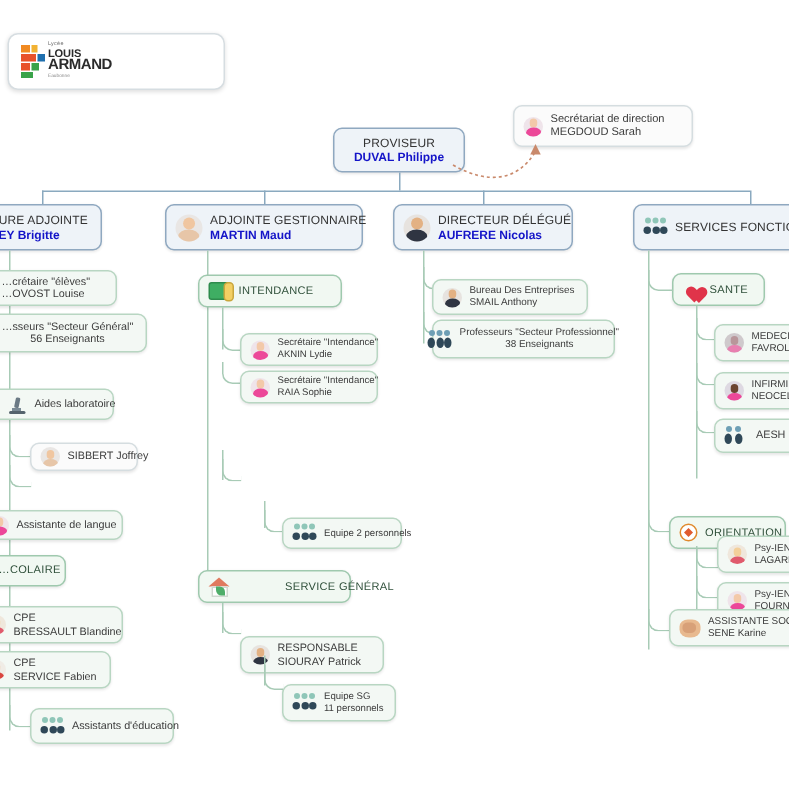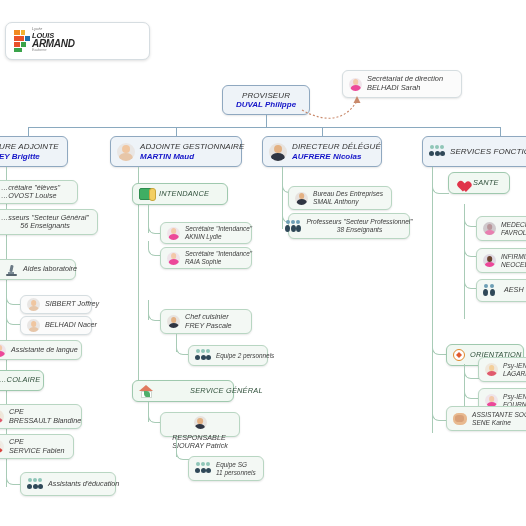--- a/index.html
+++ b/index.html
@@ -7,21 +7,20 @@
     padding: 0;
     background: #ffffff;
   }
   #canvas {
     position: relative;
     width: 526px;
     height: 526px;
     overflow: hidden;
     background: #ffffff;
     font-family: "Liberation Sans", sans-serif;
-    font-style: italic;
     -webkit-font-smoothing: antialiased;
   }
 
   
   .node {
     position: absolute;
     box-sizing: border-box;
     display: flex;
     align-items: center;
     border-radius: 6px;
@@ -367,21 +366,21 @@
     </div>
   </div>
 
   <div class="node plain" style="left:342px; top:70px; width:120px; height:28px;">
     <div class="av pink">
         <span class="head"></span>
         <span class="body"></span>
       </div>
     <div class="sec-label txt">
       <span class="s1">Secrétariat de direction</span>
-      <span class="s2">BELHADI Sarah</span>
+      <span class="s2">MEGDOUD Sarah</span>
     </div>
   </div>
 
   <svg class="curve" style="left:300px; top:93px; width:90px; height:32px;" viewBox="0 0 90 32">
     <path d="M2,17 C25,30 45,28 57,8" fill="none" stroke="#c9896b" stroke-width="1.1" stroke-dasharray="2,2"></path>
     <polygon points="57,3 60.5,10 53.5,10" fill="#c9896b"></polygon>
   </svg>
 
   <div class="ln v" style="left:266px; top:115px; height:12px;"></div>
   <div class="ln h" style="left:28px; top:127px; width:472px;"></div>
@@ -465,29 +464,20 @@
     <div class="av f1">
         <span class="head"></span>
         <span class="body"></span>
       </div>
     <div class="txt">
         <span class="l1">SIBBERT Joffrey</span>
       </div>
   </div>
 
   <div class="elbow" style="left:6px; top:310px; width:14px; height:14px;"></div>
-  <div class="node plain" style="left:20px; top:316px; width:72px; height:19px;">
-    <div class="av f1">
-        <span class="head"></span>
-        <span class="body"></span>
-      </div>
-    <div class="txt">
-        <span class="l1">BELHADI Nacer</span>
-      </div>
-  </div>
 
   <div class="node green" style="left:-14px; top:340px; width:96px; height:20px;">
     <div class="av pink">
         <span class="head"></span>
         <span class="body"></span>
       </div>
     <div class="txt">
         <span class="l1">Assistante de langue</span>
       </div>
   </div>
@@ -565,30 +555,20 @@
       </div>
     <div class="txt">
       <span class="l1" style="font-size:6.4px;">Secrétaire "Intendance"</span>
       <span class="l2" style="font-size:6.4px;">RAIA Sophie</span>
     </div>
   </div>
 
 
   <div class="ln gv" style="left:148px; top:300px; height:20px;"></div>
   <div class="elbow" style="left:148px; top:306px; width:12px; height:14px;"></div>
-  <div class="node green" style="left:160px; top:309px; width:92px; height:25px;">
-    <div class="av suit">
-        <span class="head"></span>
-        <span class="body"></span>
-      </div>
-    <div class="txt">
-      <span class="l1">Chef cuisinier</span>
-      <span class="l2">FREY Pascale</span>
-    </div>
-  </div>
 
   <div class="ln gv" style="left:176px; top:334px; height:18px;"></div>
   <div class="elbow" style="left:176px; top:340px; width:12px; height:14px;"></div>
   <div class="node green" style="left:188px; top:345px; width:80px; height:21px;">
     <div class="grp">
       <i class="p lt" style="left:1px;  top:0px;  width:4px; height:4px;"></i>
       <i class="p lt" style="left:6px;  top:0px;  width:4px; height:4px;"></i>
       <i class="p lt" style="left:11px; top:0px;  width:4px; height:4px;"></i>
       <i class="p d" style="left:0px;  top:6px;  width:5px; height:5px;"></i>
       <i class="p d" style="left:6px;  top:6px;  width:5px; height:5px;"></i>
@@ -605,21 +585,21 @@
         <span class="wall"></span>
         <span class="leaf"></span>
     </div>
     <div class="txt">
         <span class="l1">SERVICE GÉNÉRAL</span>
       </div>
   </div>
 
   <div class="ln gv" style="left:148px; top:402px; height:20px;"></div>
   <div class="elbow" style="left:148px; top:408px; width:12px; height:14px;"></div>
-  <div class="node green" style="left:160px; top:412px; width:80px; height:25px;flex-direction:column;">
+  <div class="node green" style="left:160px; top:424px; width:96px; height:25px;">
     <div class="av suit">
         <span class="head"></span>
         <span class="body"></span>
       </div>
     <div class="txt">
       <span class="l1">RESPONSABLE</span>
       <span class="l2">SIOURAY Patrick</span>
     </div>
   </div>
 
@@ -664,21 +644,21 @@
       <i class="p d" style="left:11px; top:5px;  width:5px; height:7px;"></i>
     </div>
     <div class="txt">
       <span class="l1" style="font-size:6.6px;">Professeurs "Secteur Professionnel"</span>
       <span class="l2" style="font-size:6.6px; align-self:center;">38 Enseignants</span>
     </div>
   </div>
 
   <div class="ln gv" style="left:432px; top:167px; height:266px;"></div>
 
-  <div class="node cat" style="left:448px; top:172px; width:62px; height:22px;">
+  <div class="node cat" style="left:448px; top:182px; width:62px; height:22px;">
     <div class="heart"></div>
     <div class="txt">
         <span class="l1">SANTE</span>
       </div>
   </div>
   <div class="elbow" style="left:432px; top:180px; width:16px; height:13px;"></div>
 
   <div class="ln gv" style="left:464px; top:204px; height:115px;"></div>
 
   <div class="elbow" style="left:464px; top:212px; width:12px; height:14px;"></div>

